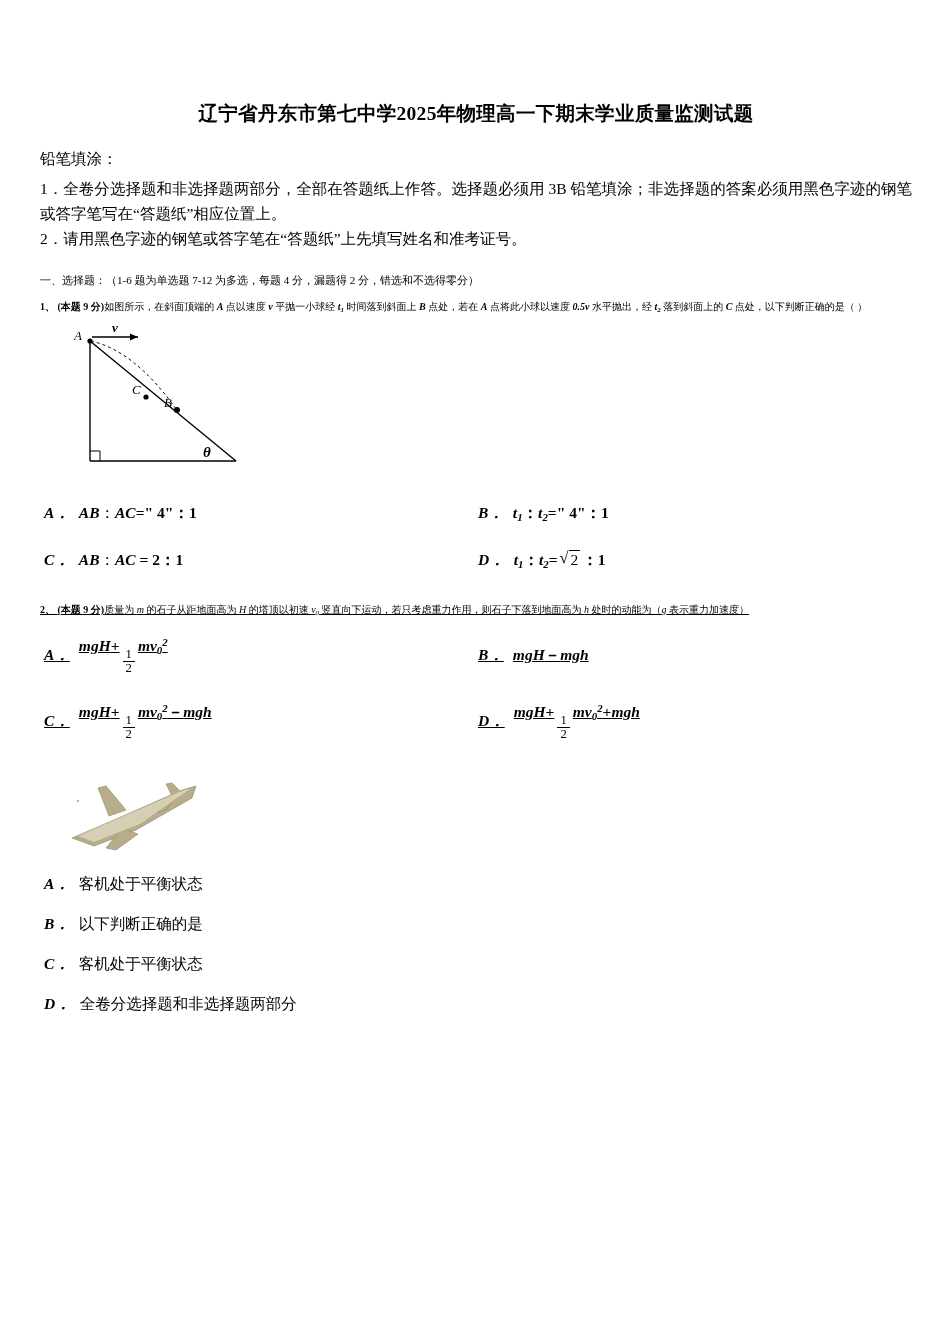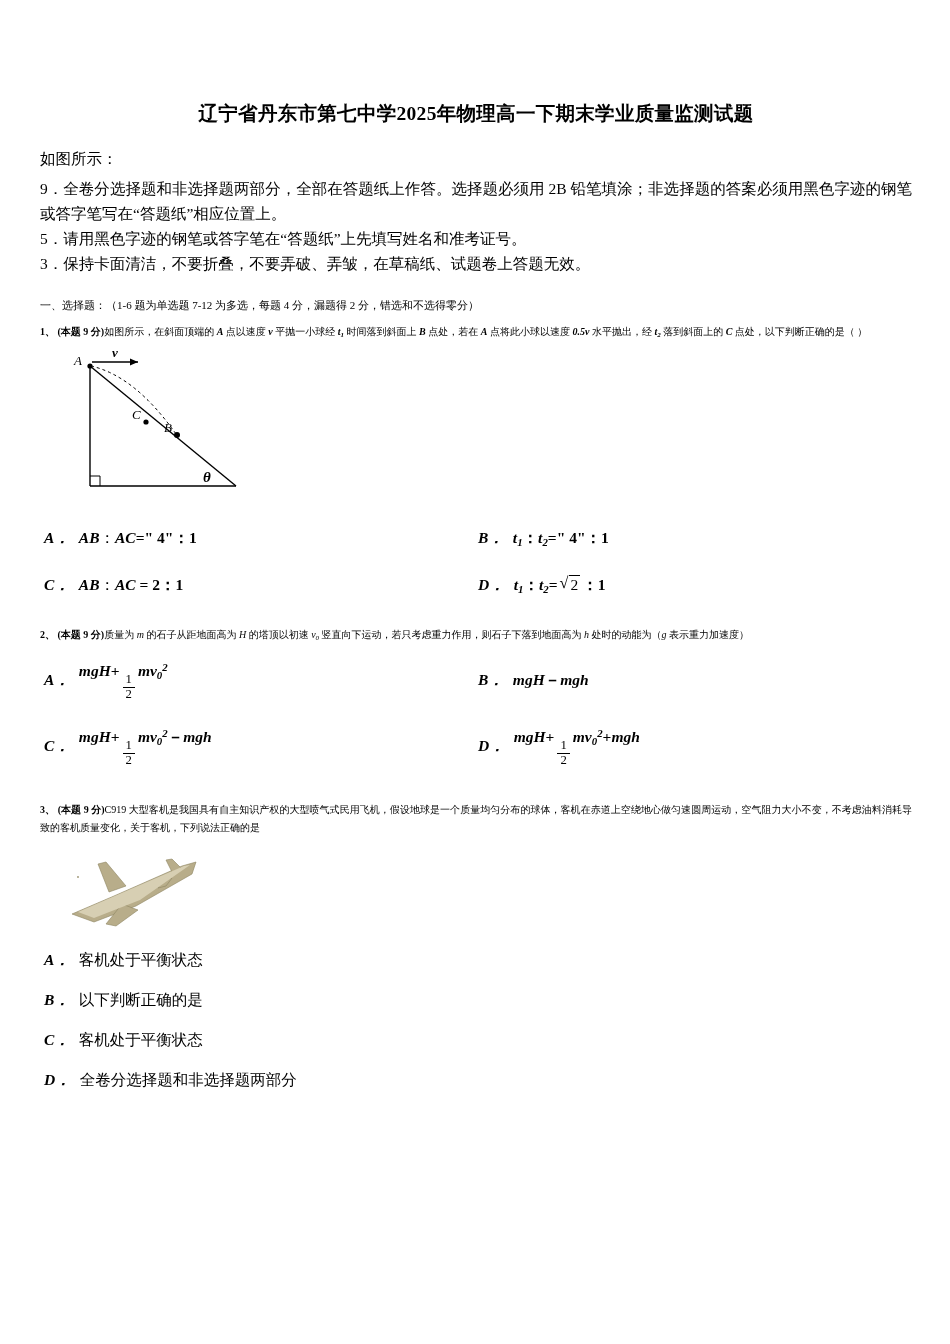--- a/index.html
+++ b/index.html
@@ -151,24 +151,23 @@
   }
 </style>
 </head>
 <body>
 
 <div class="page">
   <div class="content">
 
     <div class="doc-title">辽宁省丹东市第七中学2025年物理高一下期末学业质量监测试题</div>
 
-    <div class="notice-heading">如图所示：</div>
-    <div class="notice-line">9．全卷分选择题和非选择题两部分，全部在答题纸上作答。选择题必须用 2B 铅笔填涂；非选择题的答案必须用黑色字迹的钢笔或答字笔写在“答题纸”相应位置上。</div>
-    <div class="notice-line">5．请用黑色字迹的钢笔或答字笔在“答题纸”上先填写姓名和准考证号。</div>
-    <div class="notice-line">3．保持卡面清洁，不要折叠，不要弄破、弄皱，在草稿纸、试题卷上答题无效。</div>
+    <div class="notice-heading">铅笔填涂：</div>
+    <div class="notice-line">1．全卷分选择题和非选择题两部分，全部在答题纸上作答。选择题必须用 3B 铅笔填涂；非选择题的答案必须用黑色字迹的钢笔或答字笔写在“答题纸”相应位置上。</div>
+    <div class="notice-line">2．请用黑色字迹的钢笔或答字笔在“答题纸”上先填写姓名和准考证号。</div>
 
     <div class="section-heading">一、选择题：（1-6 题为单选题 7-12 为多选，每题 4 分，漏题得 2 分，错选和不选得零分）</div>
 
     <div class="qblock" style="margin-top:4px;">
       <div class="q-text">
         <span class="q-num">1、</span>
         <span class="bold">(本题 9 分)</span><span>如图所示，在斜面顶端的 </span><span class="bi">A</span><span> 点以速度 </span><span class="bi">v</span><span> 平抛一小球经 </span><span class="bi">t</span><sub class="bi">1</sub><span> 时间落到斜面上 </span><span class="bi">B</span><span> 点处，若在 </span><span class="bi">A</span><span> 点将此小球以速度 </span><span class="bi">0.5v</span><span> 水平抛出，经 </span><span class="bi">t</span><sub class="bi">2</sub><span> 落到斜面上的 </span><span class="bi">C</span><span> 点处，以下判断正确的是（  ）</span>
       </div>
 
       <div class="fig-wrap">
@@ -210,21 +209,21 @@
           <span class="opt-label">C．</span>
           <span class="opt-body"><span class="bi">AB</span>：<span class="bi">AC</span><span class="bold"> = 2：1</span></span>
         </div>
         <div class="opt">
           <span class="opt-label">D．</span>
           <span class="opt-body"><span class="bi">t</span><sub class="bi">1</sub><span class="bold">：</span><span class="bi">t</span><sub class="bi">2</sub><span class="bold">=</span><span class="sqrt"><span class="rad">2</span></span><span class="bold">：1</span></span>
         </div>
       </div>
     </div>
 
-    <div class="qblock" style="margin-top:30px;">
+    <div class="qblock" style="margin-top:30px;text-decoration:underline;">
       <div class="q-text">
         <span class="q-num">2、</span>
         <span class="bold">(本题 9 分)</span><span>质量为 <span class="it">m</span> 的石子从距地面高为 <span class="it">H</span> 的塔顶以初速 <span class="it">v</span><sub class="it">0</sub> 竖直向下运动，若只考虑重力作用，则石子下落到地面高为 <span class="it">h</span> 处时的动能为（<span class="it">g</span> 表示重力加速度）</span>
       </div>
 
       <div class="options-grid">
         <div class="opt">
           <span class="opt-label">A．</span>
           <span class="opt-body"><span class="bi">mgH</span><span class="bold">+</span><span class="frac">
                 <span class="num">1</span>
@@ -246,24 +245,20 @@
           <span class="opt-label">D．</span>
           <span class="opt-body"><span class="bi">mgH</span><span class="bold">+</span><span class="frac">
                 <span class="num">1</span>
                 <span class="den">2</span>
               </span><span class="bi">mv</span><sub class="bi">0</sub><sup class="bi">2</sup><span class="bold">+</span><span class="bi">mgh</span></span>
         </div>
       </div>
     </div>
 
     <div class="qblock" style="margin-top:34px;">
-      <div class="q-text">
-        <span class="q-num">3、</span>
-        <span class="bold">(本题 9 分)</span><span>C919 大型客机是我国具有自主知识产权的大型喷气式民用飞机，假设地球是一个质量均匀分布的球体，客机在赤道上空绕地心做匀速圆周运动，空气阻力大小不变，不考虑油料消耗导致的客机质量变化，关于客机，下列说法正确的是</span>
-      </div>
 
       <div class="plane-fig">
         <svg width="160" height="78" viewBox="0 0 160 78">
           <g fill="#b8ad8a" stroke="#8d8462" stroke-width="0.6">
             <path d="M18 62 L60 44 L128 14 L142 10 L138 22 L82 54 L40 70 Z"></path>
             <path d="M55 40 L44 12 L52 10 L72 34 Z"></path>
             <path d="M68 52 L52 72 L62 74 L84 58 Z"></path>
             <path d="M118 20 L112 8 L118 7 L128 17 Z"></path>
             <path d="M108 26 L104 36 L112 34 L118 26 Z"></path>
           </g>

